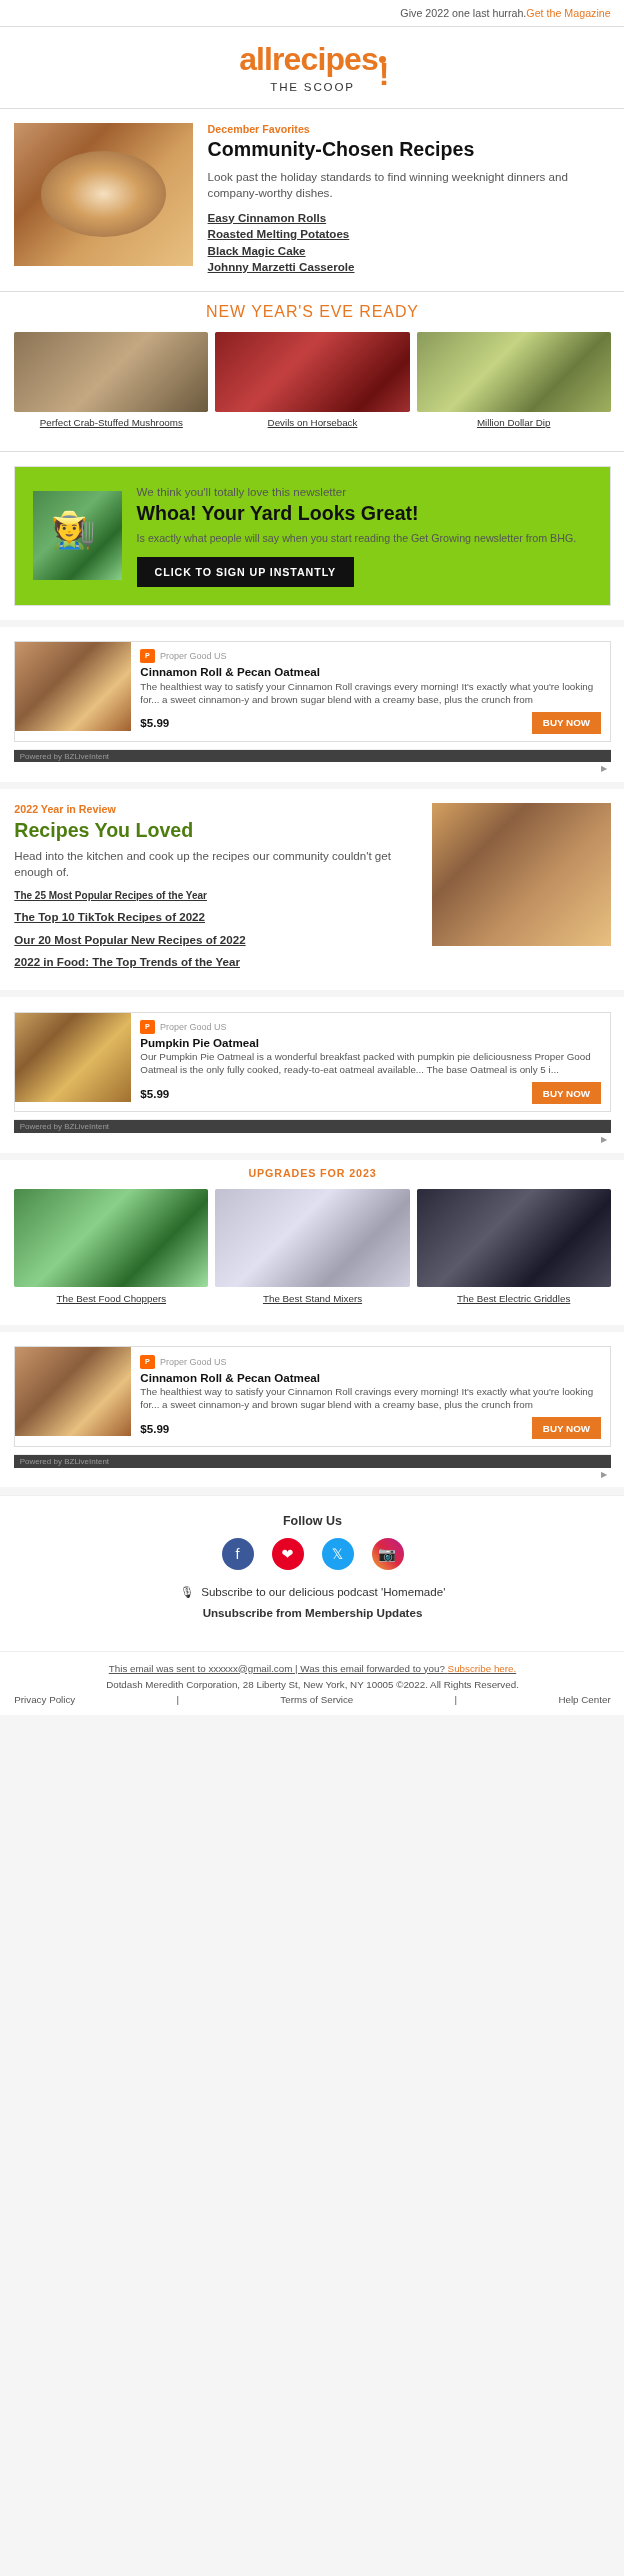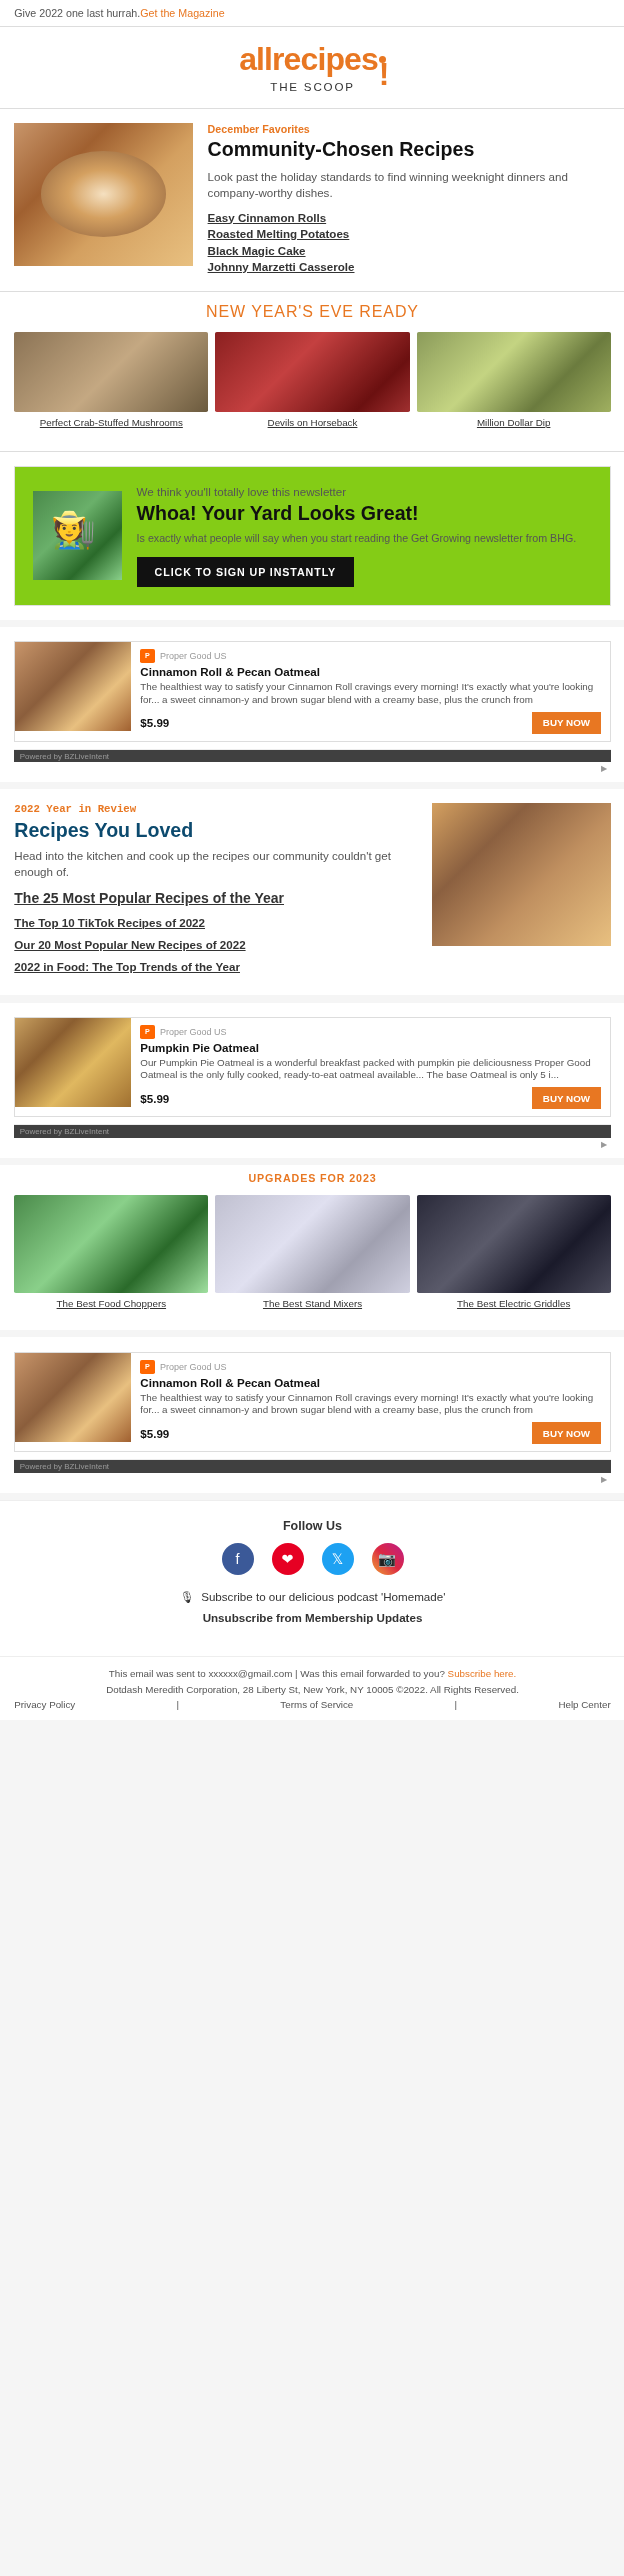--- a/index.html
+++ b/index.html
@@ -1,19 +1,19 @@
 <!DOCTYPE html>
 <html style="font-size:14.3px"><head>
   <meta charset="utf-8">
   <style>
     * { box-sizing: border-box; margin: 0; padding: 0; }
     body { font-family: Arial, sans-serif; background: #f5f5f5; width: 625px; margin: 0 auto; }
     
     .top-bar {
-      display: flex; justify-content: flex-start; align-items: center;
+      display: flex; justify-content: flex-end; align-items: center;
       padding: 7.1px 14.3px; font-size: 10.7px; color: #555; background: #fff;
     }
     
     .header { text-align: center; padding: 14.3px; background: #fff; }
     .header-logo { color: #e87722; font-size: 32px; font-weight: bold; letter-spacing: -0.9px; }
     .header-logo span { color: #e87722; }
     .header-scoop { font-size: 11.6px; letter-spacing: 1.8px; color: #333; margin-top: 1.8px; text-align: center; }
     
     .divider { border: none; border-top: 0.9px solid #ddd; margin: 0; }
     
@@ -65,22 +65,22 @@
     .ad-unit-desc { font-size: 9.8px; color: #555; line-height: 1.3; flex: 1; }
     .ad-unit-footer { display: flex; justify-content: space-between; align-items: center; margin-top: 5.4px; }
     .ad-unit-price { font-size: 11.6px; font-weight: bold; color: #111; }
     .ad-unit-btn { background: #e87722; color: #fff; border: none; padding: 5.4px 10.7px; font-size: 9.8px; font-weight: bold; cursor: pointer; }
     .ad-powered { font-size: 8px; color: #999; padding: 1.8px 5.4px; background: #404040; border-top: 0.9px solid #eee; display: flex; align-items: center; gap: 3.6px; }
     .ad-badge { font-size: 8px; color: #999; text-align: right; padding: 1.8px 3.6px; }
     
     
     .year-review { display: flex; gap: 14.3px; align-items: flex-start; }
     .year-review-left { flex: 1; }
-    .year-review-label { color: #e87722; font-size: 10.7px; font-weight: bold; margin-bottom: 3.6px; font-family: Liberation Mono, monospace; }
-    .year-review-title { font-size: 19.6px; font-weight: bold; color: #0c4a6e; line-height: 1.2; margin-bottom: 5.4px; }
+    .year-review-label { color: #e87722; font-size: 10.7px; font-weight: bold; margin-bottom: 3.6px; }
+    .year-review-title { font-size: 19.6px; font-weight: bold; color: #4d7c0f; line-height: 1.2; margin-bottom: 5.4px; }
     .year-review-desc { font-size: 11.6px; color: #555; margin-bottom: 9px; line-height: 1.4; }
     .year-review-img { width: 179px; height: 143px; flex-shrink: 0; overflow: hidden; }
     .img-casserole { background: linear-gradient(135deg, #d4a060 0%, #8b6040 30%, #c09060 60%, #e8c080 100%); width: 100%; height: 100%; }
     
     
     .upgrades-label { text-align: center; font-size: 10.7px; font-weight: bold; color: #e87722; letter-spacing: 0.9px; margin-bottom: 10.7px; }
     .upgrades-grid { display: flex; gap: 7.1px; justify-content: center; margin-bottom: 7.1px; }
     .upgrade-item { flex: 1; text-align: center; }
     .upgrade-item-img { width: 100%; height: 98px; border-radius: 1.8px; overflow: hidden; margin-bottom: 5.4px; }
     .upgrade-item-label { font-size: 9.8px; color: #333; text-decoration: underline; }
@@ -96,21 +96,21 @@
     .social-icon.fb { background: #3b5998; }
     .social-icon.pt { background: #e60023; }
     .social-icon.tw { background: #1da1f2; }
     .social-icon.ig { background: linear-gradient(45deg, #f09433, #e6683c, #dc2743, #cc2366, #bc1888); }
     
     .podcast-line { font-size: 11.6px; color: #333; margin-bottom: 7.1px; }
     .podcast-line .mic-icon { margin-right: 3.6px; }
     .unsubscribe-line { font-size: 11.6px; font-weight: bold; color: #333; margin-bottom: 14.3px; }
     
     .footer-bottom { padding: 10.7px 14.3px; background: #fff; border-top: 0.9px solid #eee; }
-    .footer-email { font-size: 9.8px; color: #555; text-align: center; margin-bottom: 5.4px; }
+    .footer-email { font-size: 9.8px; color: #555; text-align: center; margin-bottom: 5.4px; text-decoration: underline; }
     .footer-email a { color: #e87722; }
     .footer-legal { font-size: 9.8px; color: #555; text-align: center; margin-bottom: 3.6px; }
     .footer-links { font-size: 9.8px; color: #555; text-align: center; display: flex; justify-content: space-between; gap: 21px; }
     .footer-links a { color: #555; }
     
     .section-gap { height: 7.1px; background: #f5f5f5; }
     
     a { text-decoration: none; color: inherit; }
     
     .nye-section { background: #fff; padding: 14.3px; padding-top: 7.1px; }
@@ -220,21 +220,21 @@
 
 <div class="section-gap"></div>
 
 <div class="section">
   <div class="year-review">
     <div class="year-review-left">
       <div class="year-review-label">2022 Year in Review</div>
       <div class="year-review-title">Recipes You Loved</div>
       <div class="year-review-desc">Head into the kitchen and cook up the recipes our community couldn't get enough of.</div>
       <div>
-        <a href="#" class="year-review-links" style="display:block;font-size:14px;font-weight:bold;color:#333;text-decoration:underline;margin-bottom:7.1px;line-height:1.3;">The 25 Most Popular Recipes of the Year</a>
+        <a href="#" class="year-review-links" style="display:block;font-size:10px;font-weight:bold;color:#333;text-decoration:underline;margin-bottom:7.1px;line-height:1.3;">The 25 Most Popular Recipes of the Year</a>
         <a href="#" class="year-review-links" style="display:block;font-size:11.6px;font-weight:bold;color:#333;text-decoration:underline;margin-bottom:7.1px;line-height:1.3;">The Top 10 TikTok Recipes of 2022</a>
         <a href="#" class="year-review-links" style="display:block;font-size:11.6px;font-weight:bold;color:#333;text-decoration:underline;margin-bottom:7.1px;line-height:1.3;">Our 20 Most Popular New Recipes of 2022</a>
         <a href="#" class="year-review-links" style="display:block;font-size:11.6px;font-weight:bold;color:#333;text-decoration:underline;margin-bottom:7.1px;line-height:1.3;">2022 in Food: The Top Trends of the Year</a>
       </div>
     </div>
     <div class="year-review-img">
       <div class="img-casserole"></div>
     </div>
   </div>
 </div>

